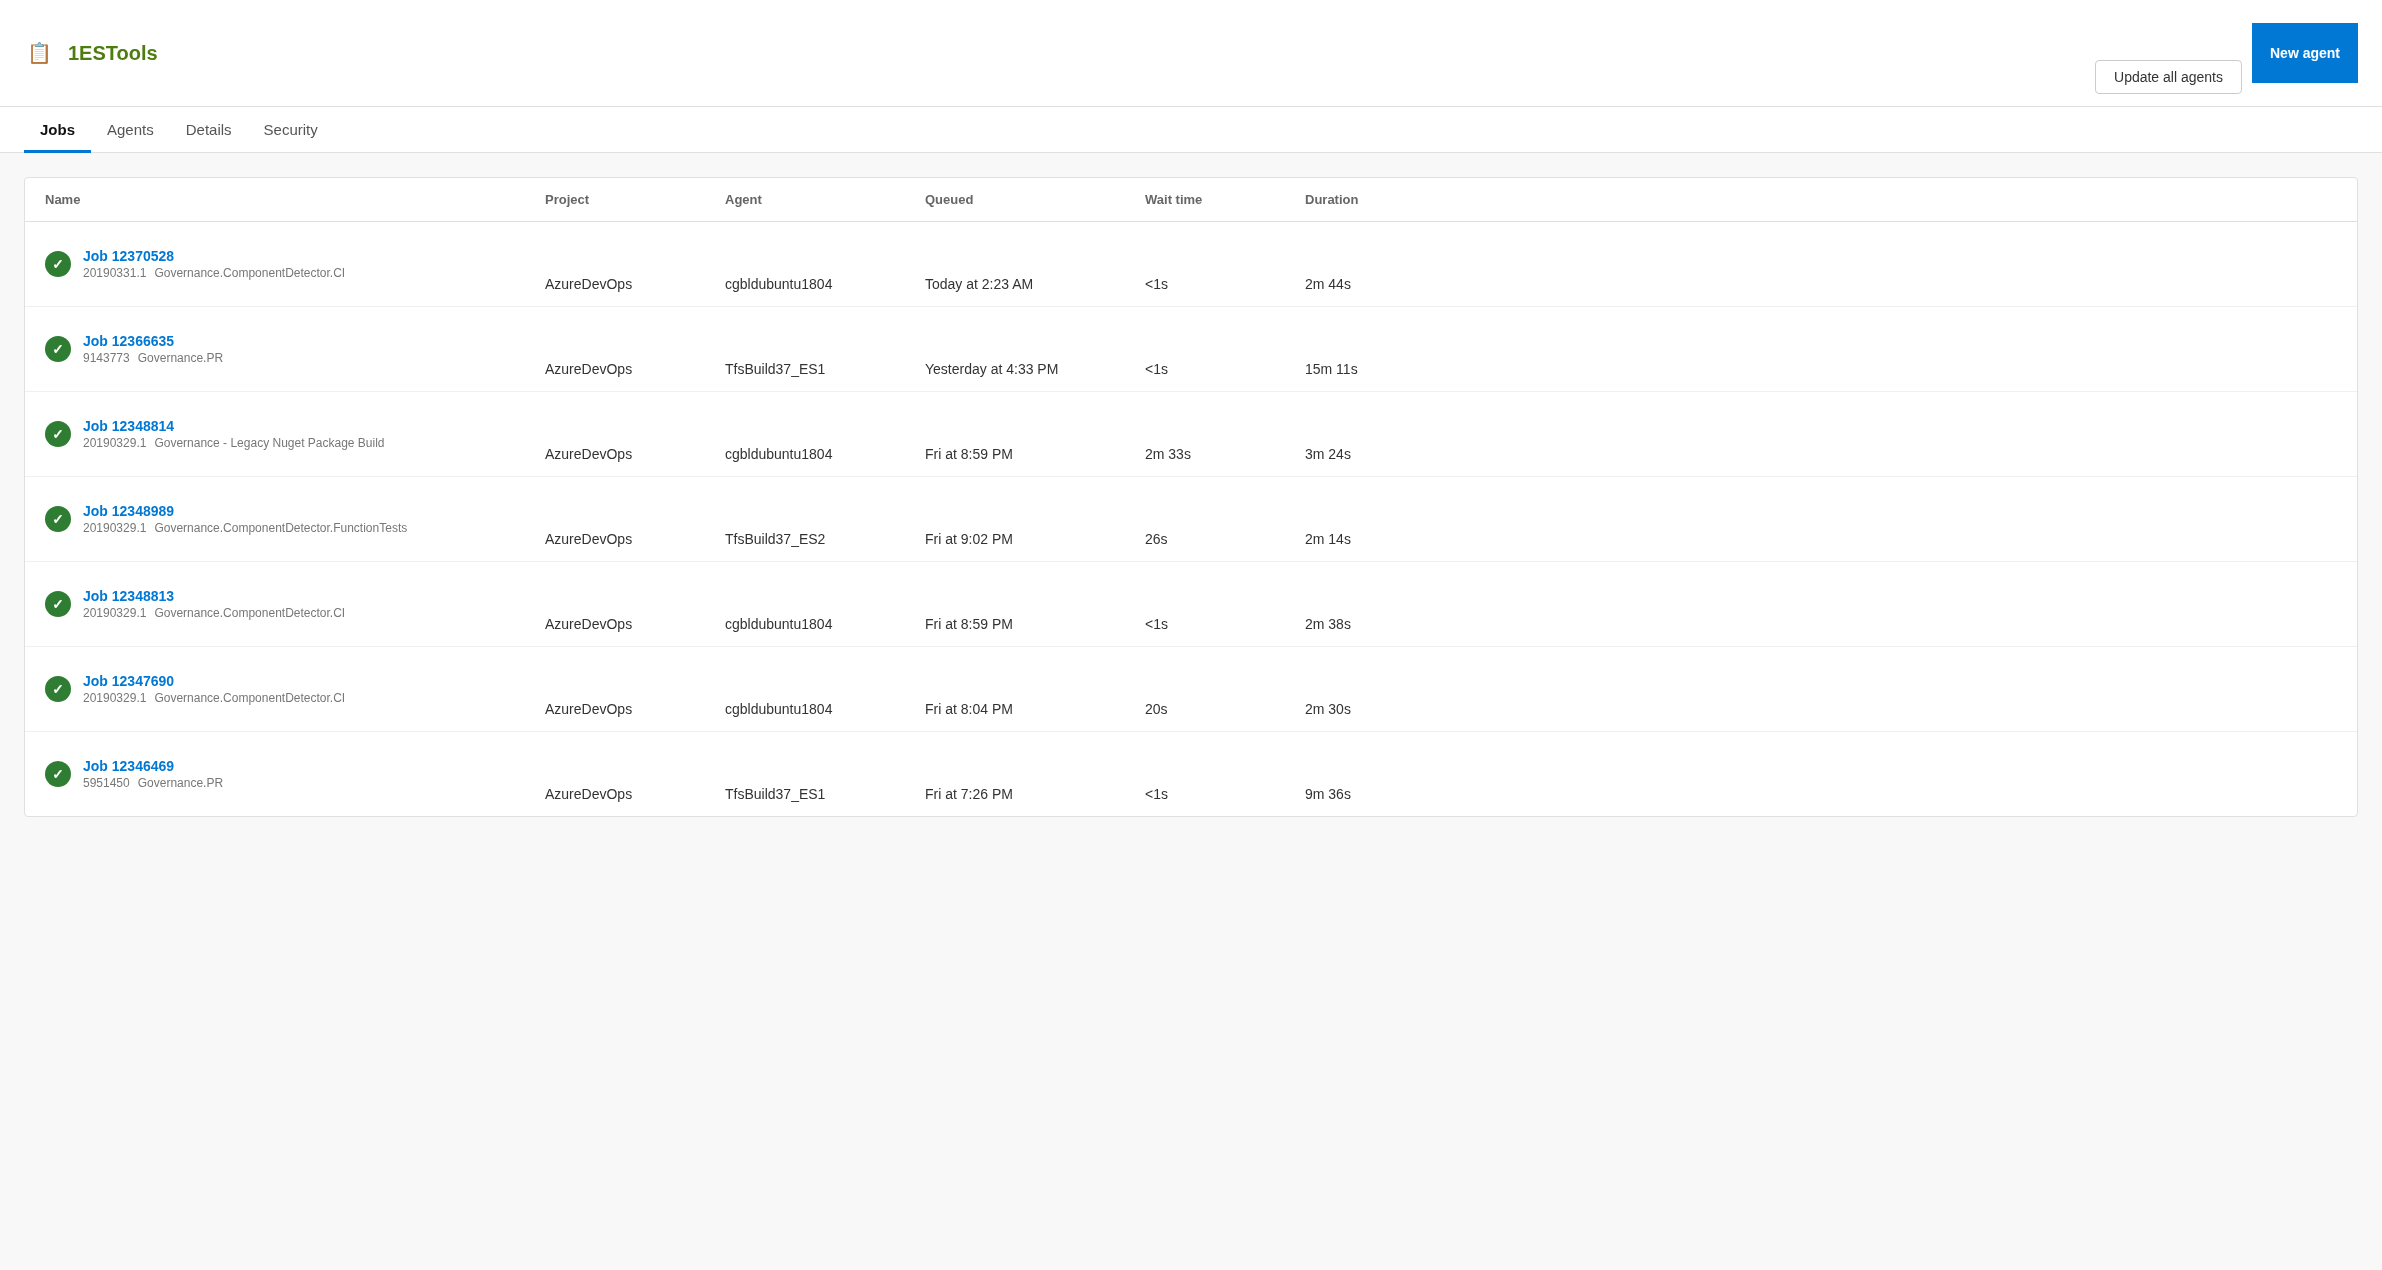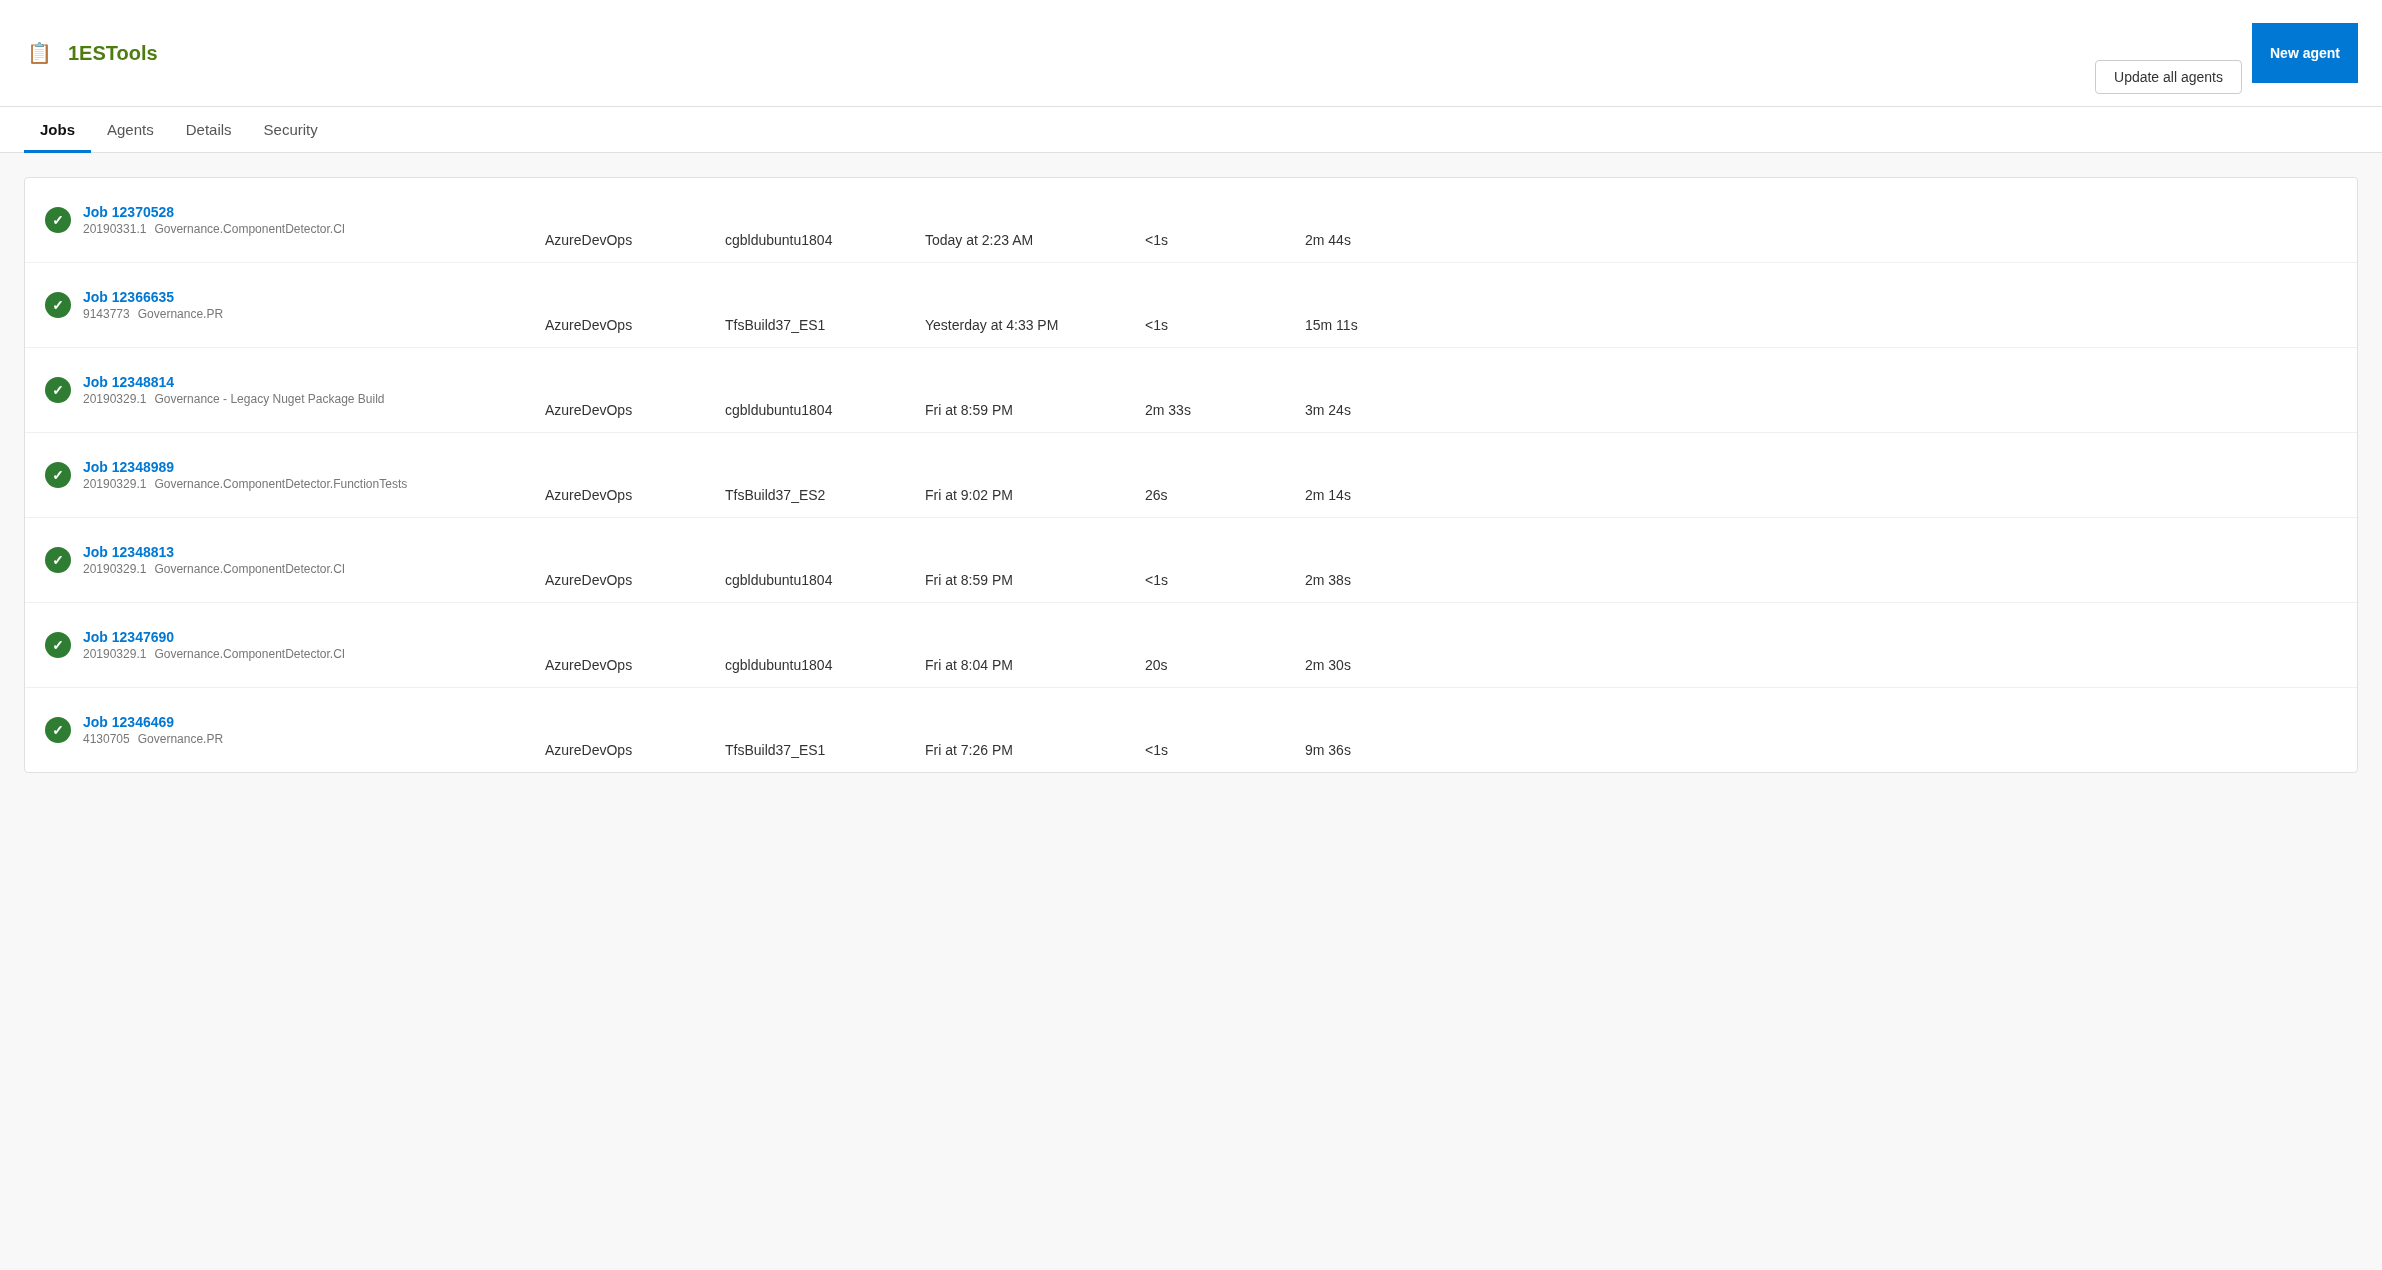--- a/index.html
+++ b/index.html
@@ -172,20 +172,28 @@
 <div class="nav-tabs">
   <div class="nav-tab active">Jobs</div>
   <div class="nav-tab">Agents</div>
   <div class="nav-tab">Details</div>
   <div class="nav-tab">Security</div>
 </div>
 
 <div class="content">
   <div class="table-container">
 
+    <div class="table-header">
+      <div>Name</div>
+      <div>Project</div>
+      <div>Agent</div>
+      <div>Queued</div>
+      <div>Wait time</div>
+      <div>Duration</div>
+    </div>
 
     <div id="table-body">
         <div class="table-row">
       <div class="job-name-cell">
         <div class="status-icon"></div>
         <div class="job-name-info">
           <span class="job-name-title">Job 12370528</span>
           <span class="job-name-subtitle">
             <span>20190331.1</span>
             <span>Governance.ComponentDetector.CI</span>
@@ -282,21 +290,21 @@
       <div class="job-cell">Fri at 8:04 PM</div>
       <div class="job-cell">20s</div>
       <div class="job-cell">2m 30s</div>
     </div>
         <div class="table-row">
       <div class="job-name-cell">
         <div class="status-icon"></div>
         <div class="job-name-info">
           <span class="job-name-title">Job 12346469</span>
           <span class="job-name-subtitle">
-            <span>4130705</span>
+            <span>5951450</span>
             <span>Governance.PR</span>
           </span>
         </div>
       </div>
       <div class="job-cell">AzureDevOps</div>
       <div class="job-cell">TfsBuild37_ES1</div>
       <div class="job-cell">Fri at 7:26 PM</div>
       <div class="job-cell">&lt;1s</div>
       <div class="job-cell">9m 36s</div>
     </div>

